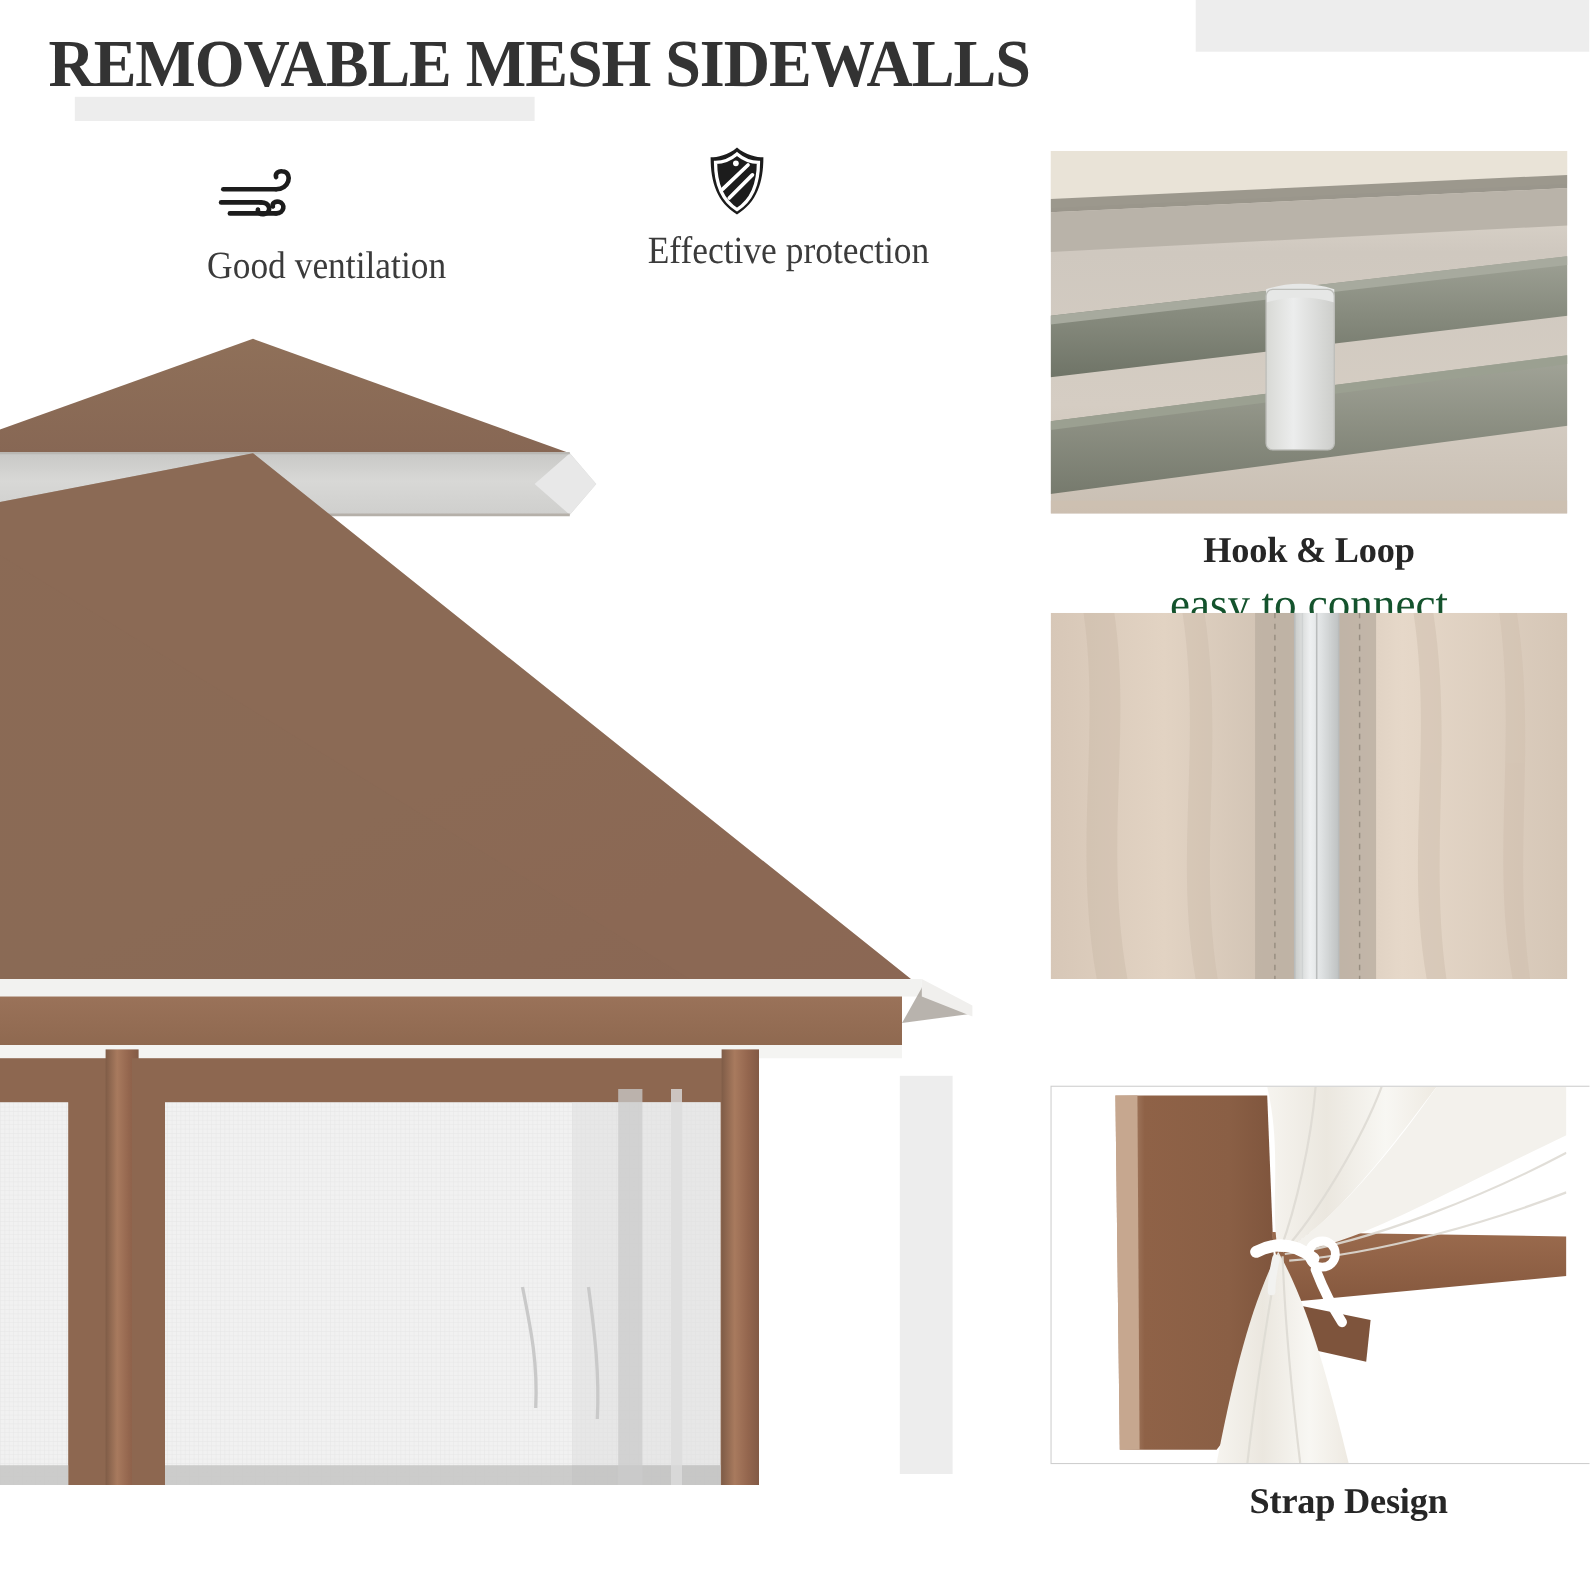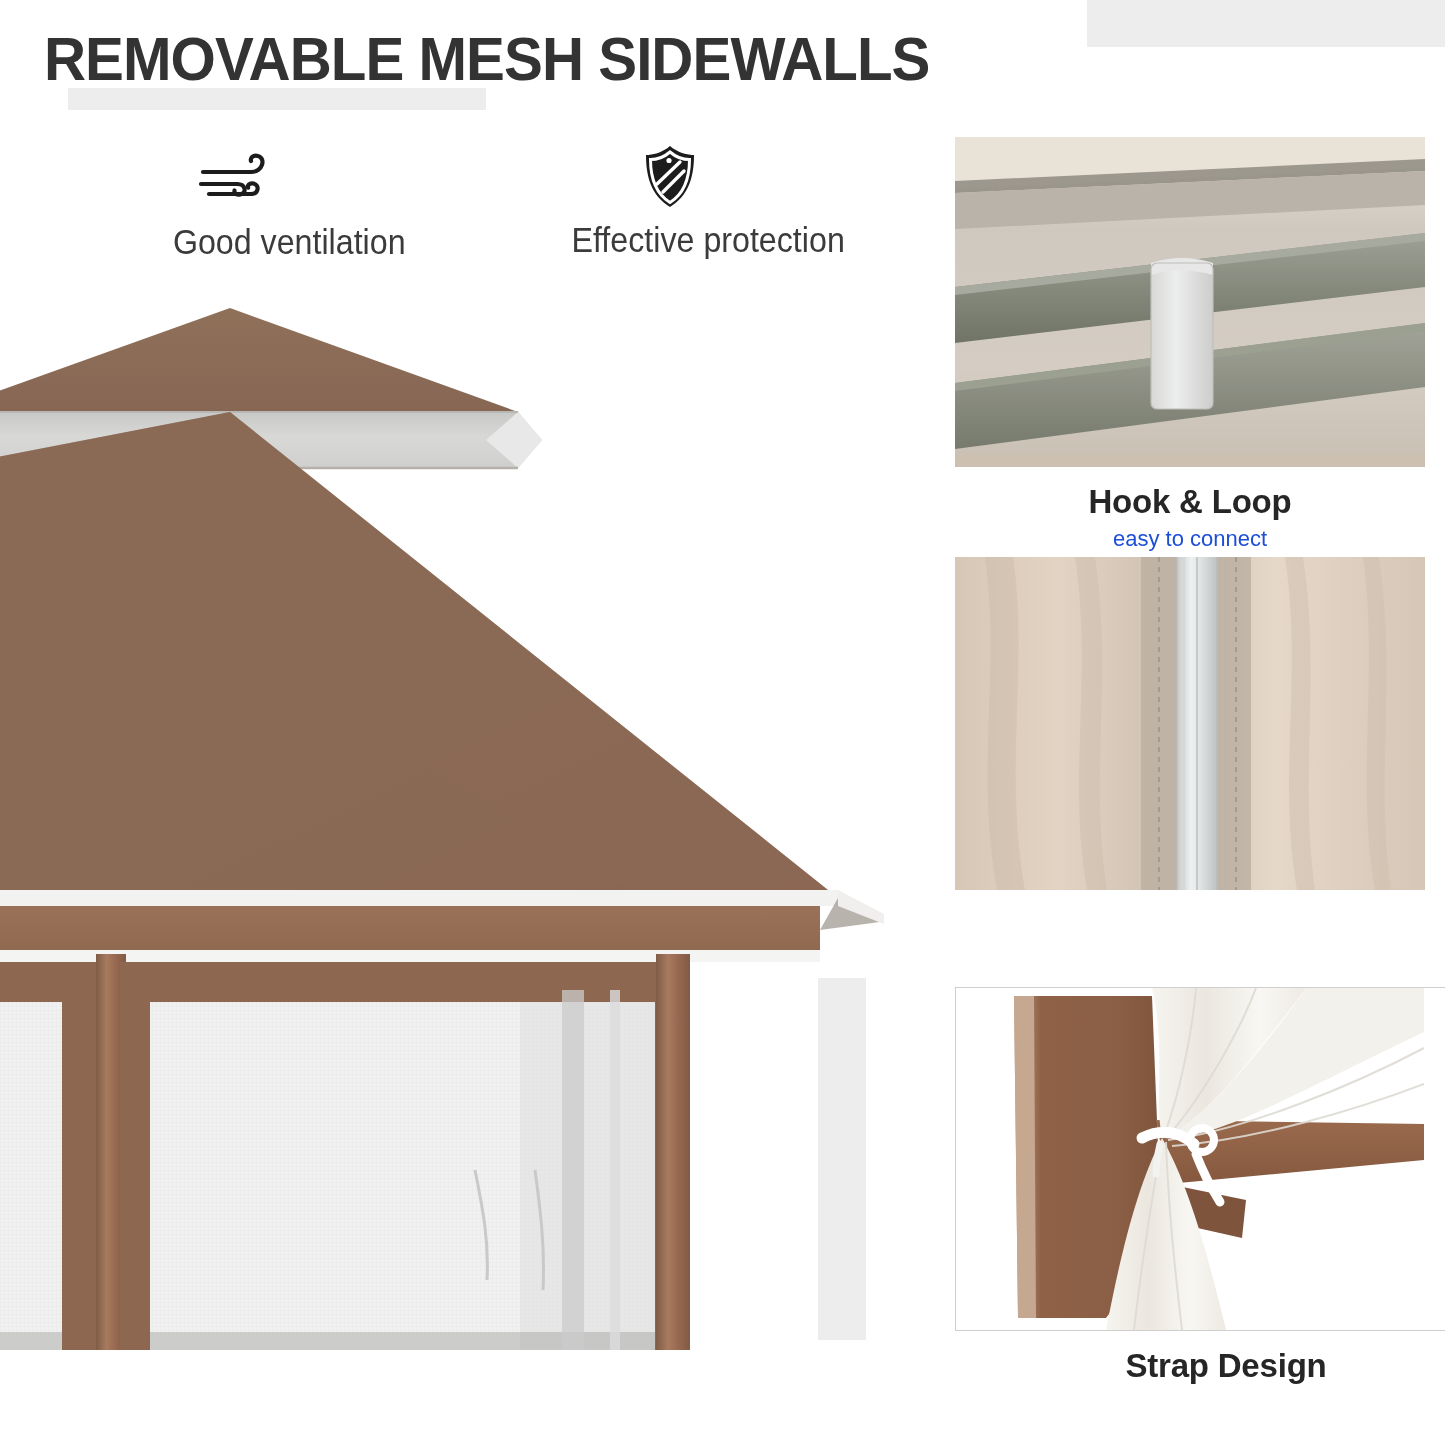--- a/index.html
+++ b/index.html
@@ -2,41 +2,41 @@
 <html><head>
 <meta charset="utf-8">
 <style>
   html,body{margin:0;padding:0;}
   body{
     width:1445px;height:1445px;
     background:#ffffff;
     font-family:"Liberation Sans","DejaVu Sans",sans-serif;
     position:relative;overflow:hidden;
   }
-  .stage{position:absolute;left:0;top:0;width:1445px;height:1445px;}
+  .stage{position:absolute;left:0;top:0;width:1445px;height:1445px;font-family:Liberation Serif, serif;}
 
   
   .deco{position:absolute;background:#ededed;}
   #deco-top-right{left:1087px;top:0px;width:358px;height:47px;}
   #deco-title-under{left:68px;top:88px;width:418px;height:22px;}
   #deco-bottom{left:818px;top:978px;width:48px;height:362px;}
 
   
   #page-title{
     position:absolute;left:44px;top:27px;width:980px;
     font-size:61px;line-height:64px;font-weight:700;
     color:#333333;letter-spacing:-1px;
     transform:scaleX(0.955);transform-origin:left top;
     white-space:nowrap;
   }
 
   
   .feature{position:absolute;text-align:right;}
   #feature-0{left:60px;top:148px;width:360px;}
-  #feature-1{left:480px;top:146px;width:380px;}
+  #feature-1{left:480px;top:134px;width:380px;}
   .feature .ficon{height:62px;display:flex;align-items:center;justify-content:center;}
   .feature .flabel{
     margin-top:12px;font-size:35px;color:#3b3b3b;font-weight:300;
     transform:scaleX(0.92);transform-origin:center top;white-space:nowrap;
   }
 
   
   #gazebo{position:absolute;left:-180px;top:290px;width:1130px;height:1060px;}
   #gazebo svg{display:block;}
 
@@ -48,21 +48,21 @@
   .photo{position:relative;overflow:hidden;width:100%;}
   #card-0 .photo{height:330px;}
   #card-1 .photo{height:333px;}
   #card-2 .photo{height:344px;border:1px solid #cfcfcf;box-sizing:border-box;background:#ffffff;}
   .cap{text-align:center;}
   .cap-title{
     margin-top:16px;font-size:33px;font-weight:700;color:#262626;
     letter-spacing:-0.2px;
   }
   .cap-sub{
-    margin-top:5px;font-size:22px;font-weight:300;color:#1d4ed8;
+    margin-top:5px;font-size:41px;font-weight:300;color:#14532d;
   }
 </style>
 </head>
 <body>
 
 <div class="stage">
 
   <div class="deco" id="deco-top-right"></div>
   <div class="deco" id="deco-title-under"></div>
   <div class="deco" id="deco-bottom"></div>

